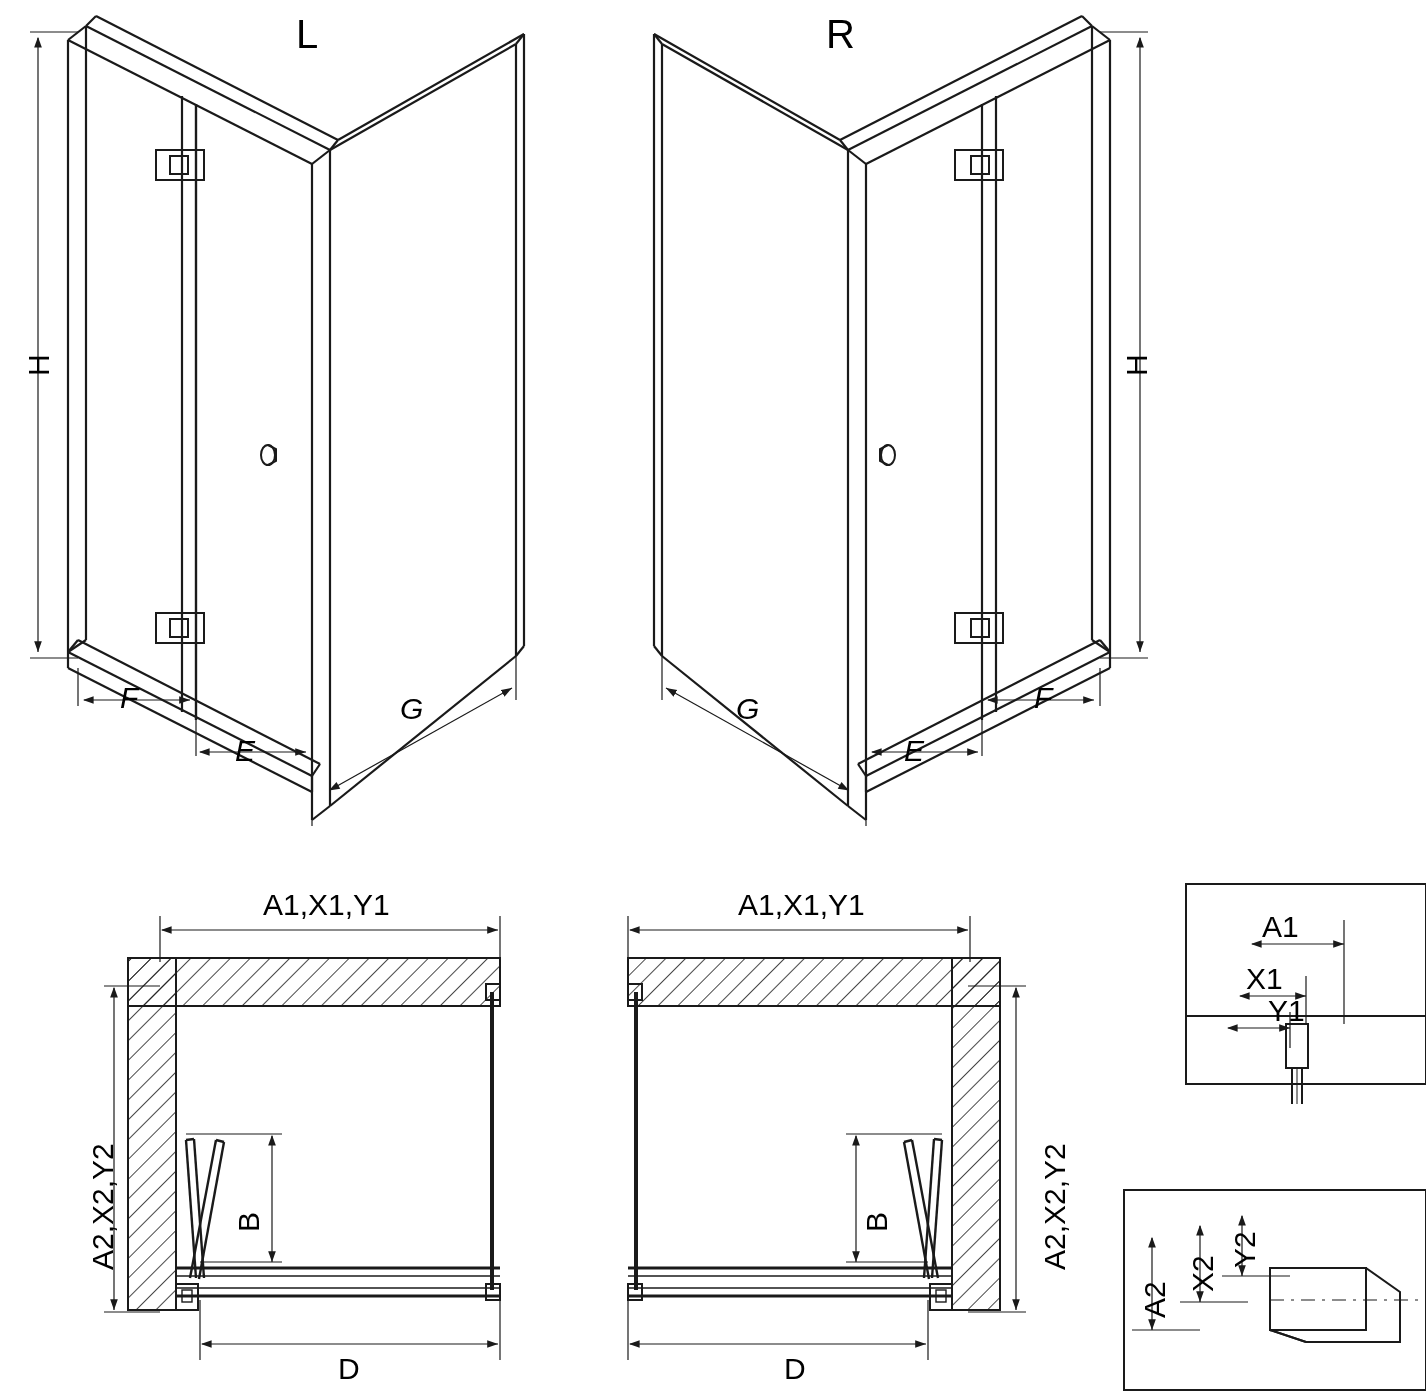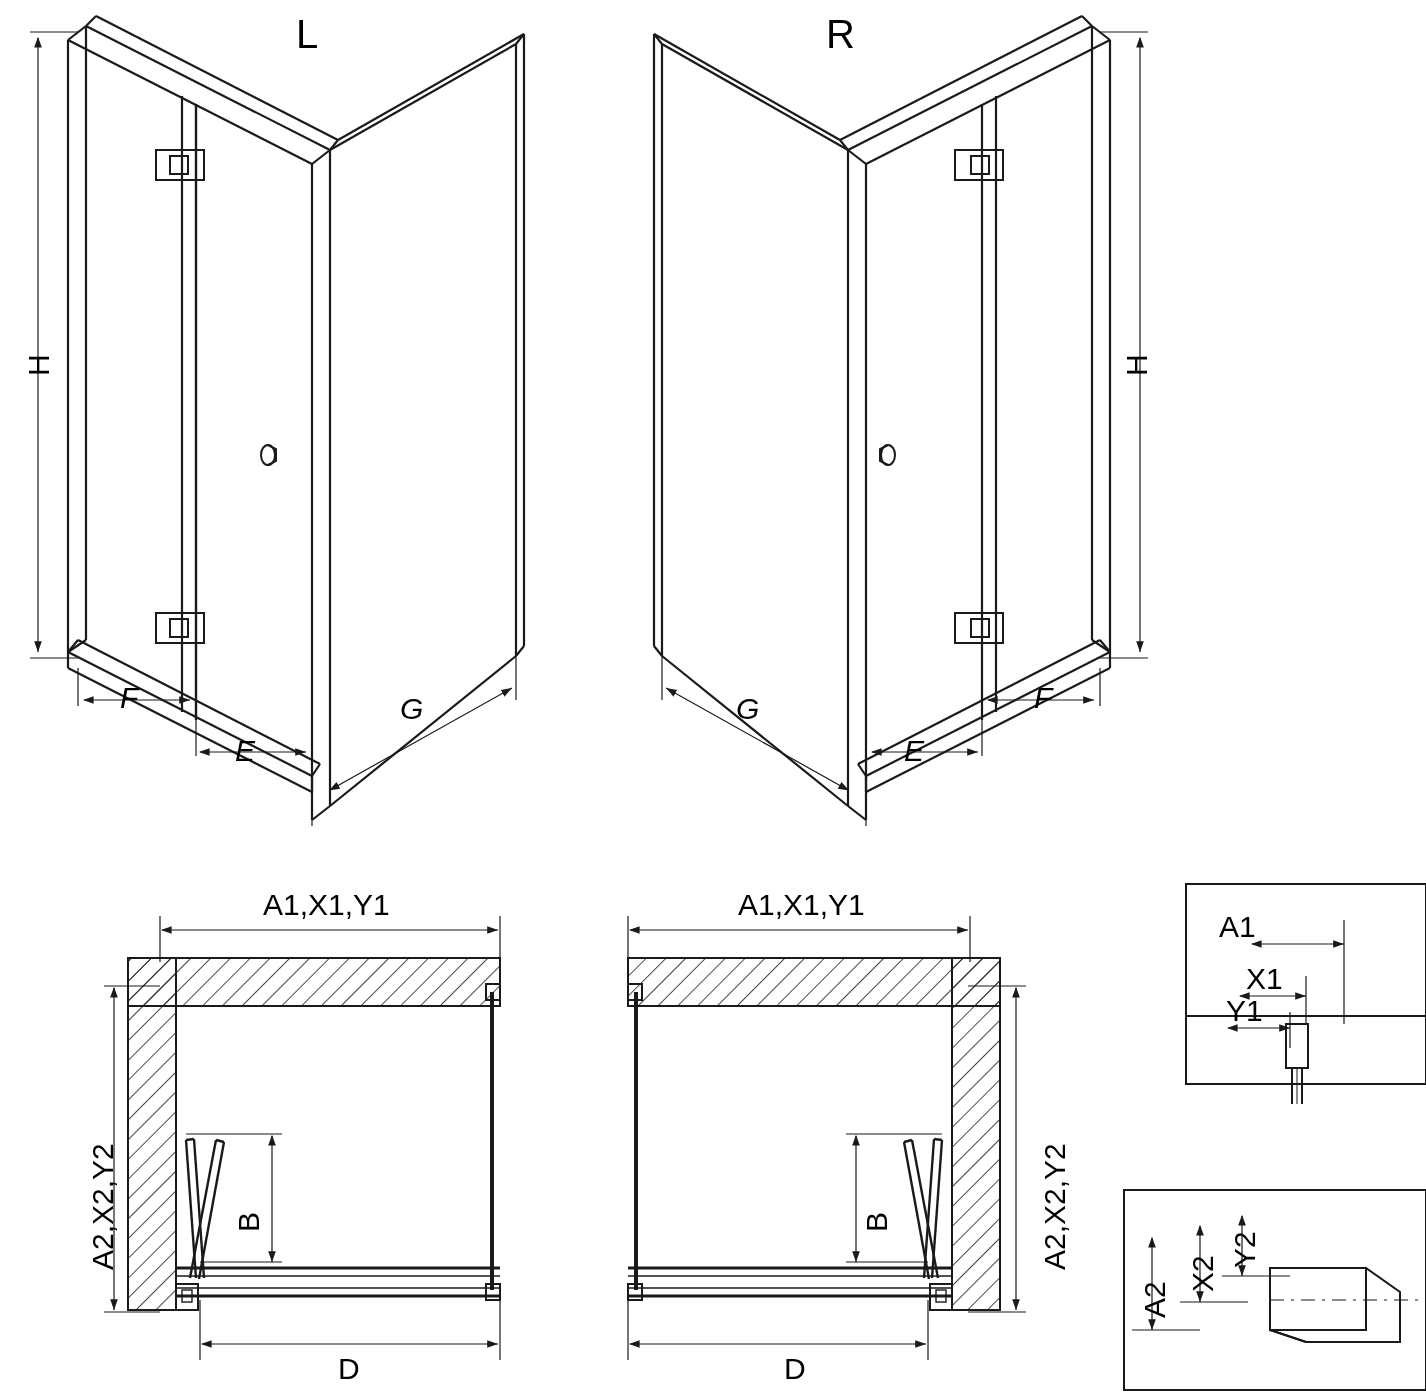--- a/index.html
+++ b/index.html
@@ -350,21 +350,21 @@
 <div class="lbl" style="left:263px;top:890px;">A1,X1,Y1</div>
 <div class="lbl rot" style="left:88px;top:1270px;">A2,X2,Y2</div>
 <div class="lbl rot" style="left:234px;top:1232px;">B</div>
 <div class="lbl" style="left:338px;top:1354px;">D</div>
 
 <div class="lbl" style="left:738px;top:890px;">A1,X1,Y1</div>
 <div class="lbl rot" style="left:1040px;top:1270px;">A2,X2,Y2</div>
 <div class="lbl rot" style="left:862px;top:1232px;">B</div>
 <div class="lbl" style="left:784px;top:1354px;">D</div>
 
-<div class="lbl" style="left:1219px;top:912px;">A1</div>
+<div class="lbl" style="left:1262px;top:912px;">A1</div>
 <div class="lbl" style="left:1246px;top:964px;text-align:right;">X1</div>
-<div class="lbl" style="left:1226px;top:996px;">Y1</div>
+<div class="lbl" style="left:1268px;top:996px;">Y1</div>
 
 <div class="lbl rot" style="left:1140px;top:1318px;">A2</div>
 <div class="lbl rot" style="left:1188px;top:1292px;">X2</div>
 <div class="lbl rot" style="left:1230px;top:1268px;">Y2</div>
 
 </div>
 
 </body></html>

